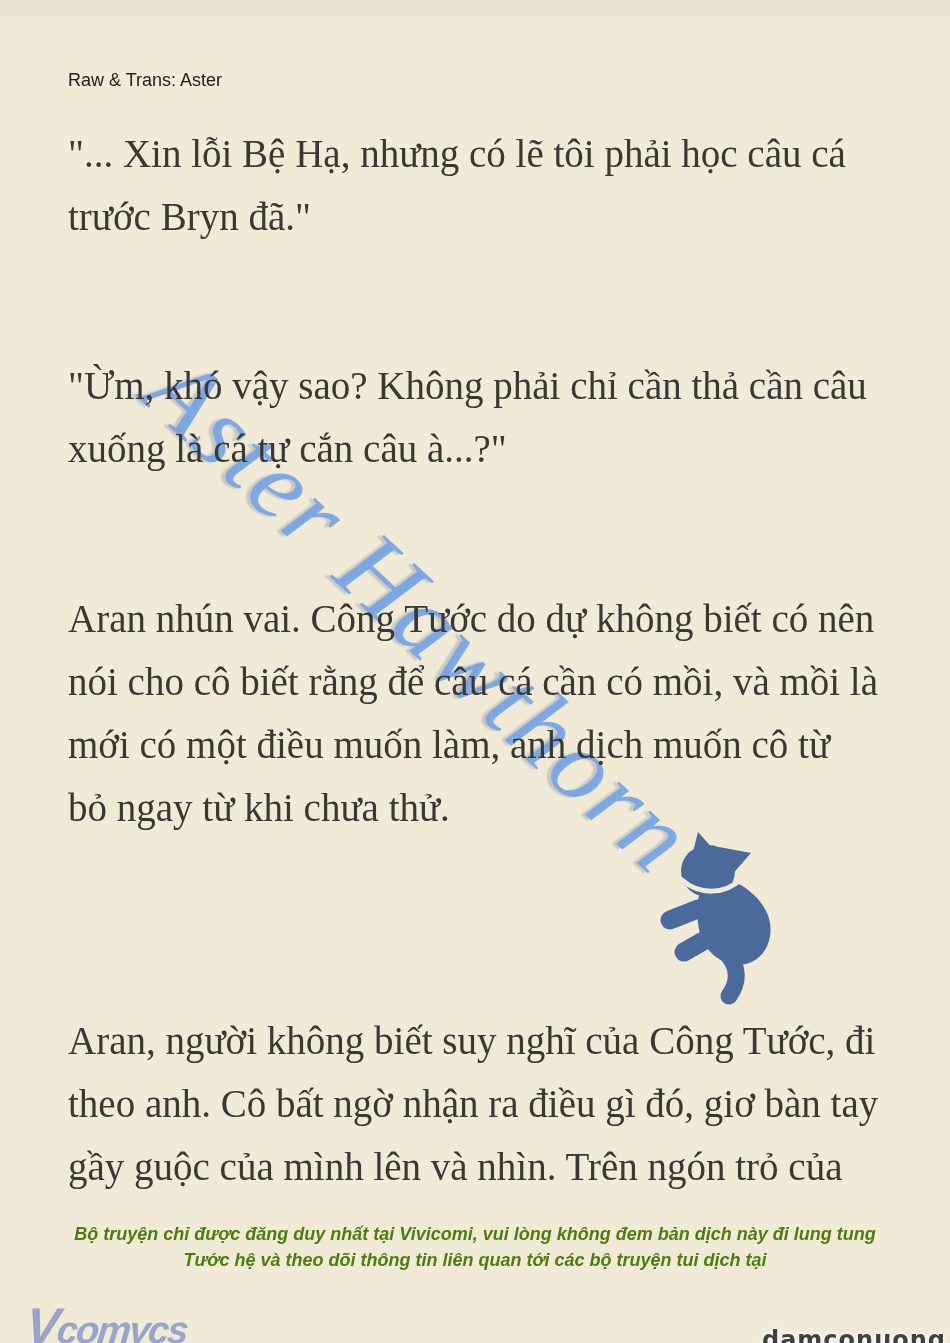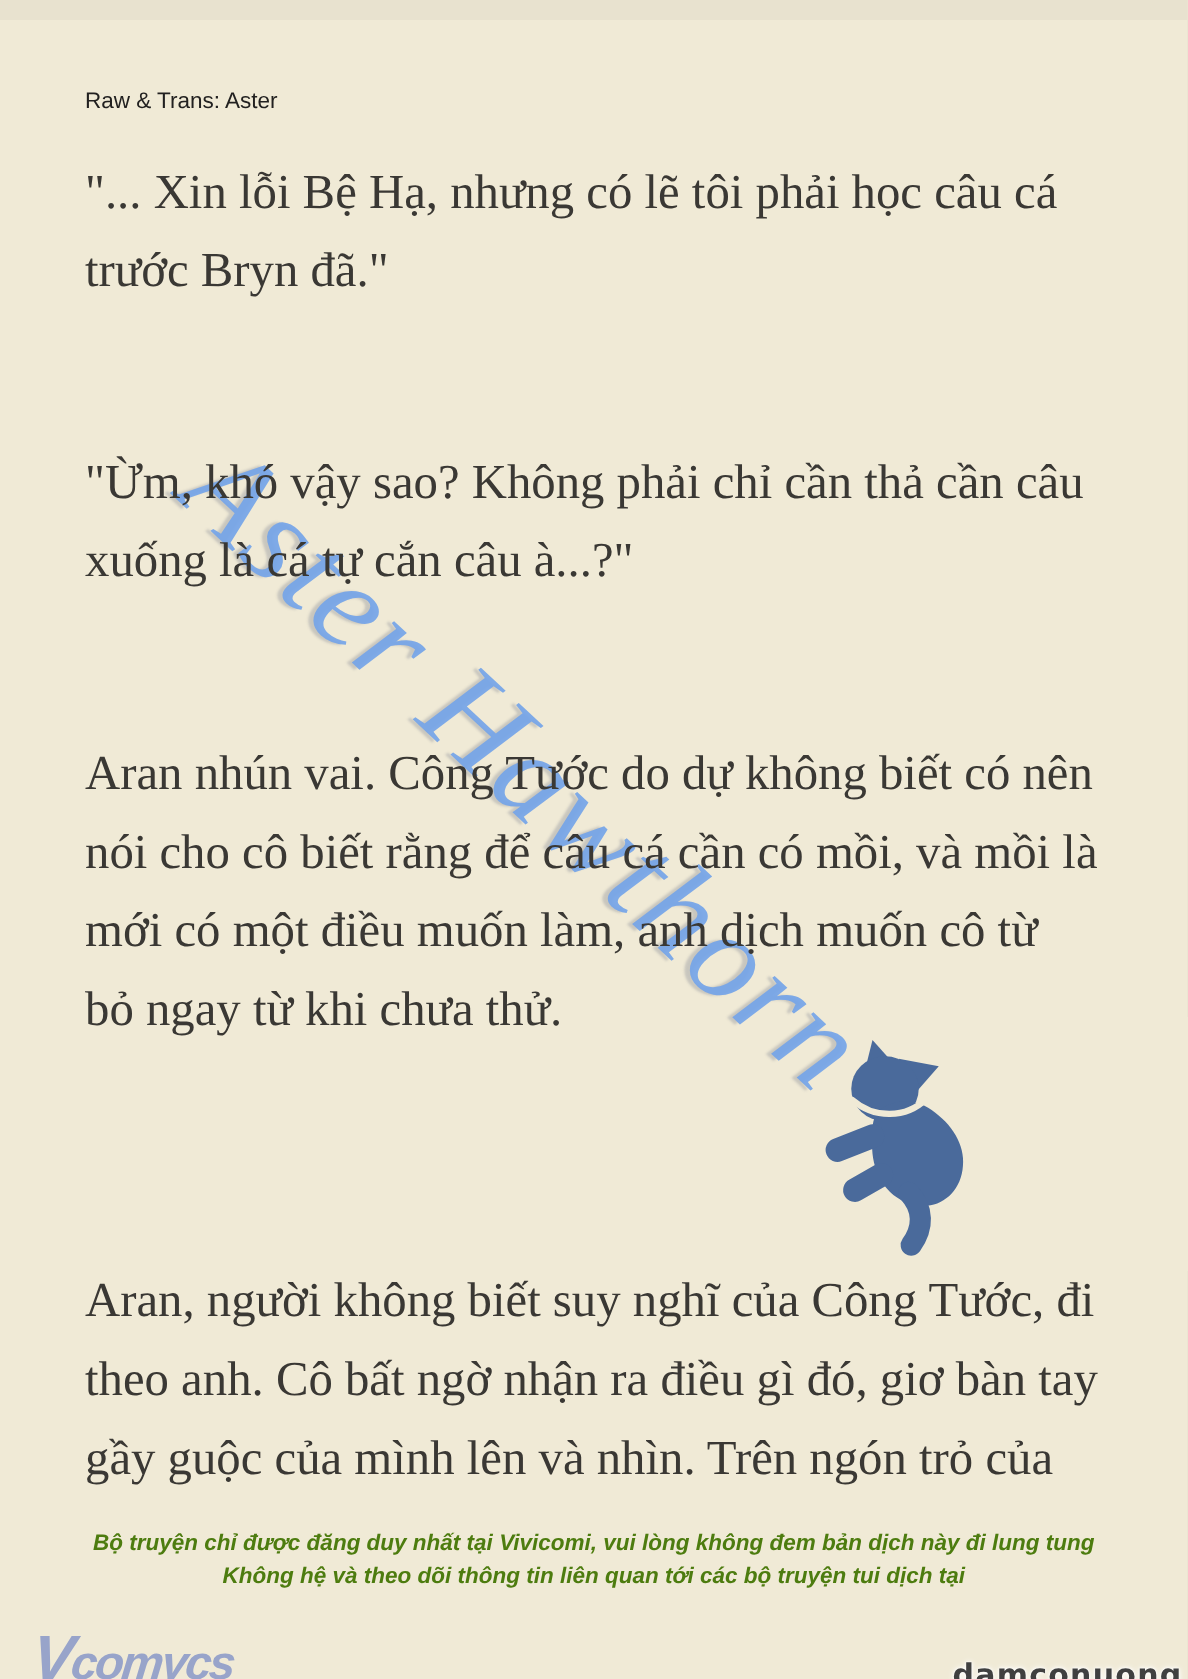--- a/index.html
+++ b/index.html
@@ -111,21 +111,21 @@
       <ellipse cx="66" cy="49" rx="27" ry="26"></ellipse>
       <path d="M59,69 C70,56 92,56 106,68 C122,80 131,97 128,114 C125,134 108,146 90,142 C68,137 58,119 56,101 C55,88 55,76 59,69 Z"></path>
       <line x1="56" y1="87" x2="28" y2="98" stroke="currentColor" stroke-width="19" stroke-linecap="round"></line>
       <line x1="63" y1="118" x2="42" y2="130" stroke="currentColor" stroke-width="19" stroke-linecap="round"></line>
       <path d="M85,132 C97,145 97,160 87,174" fill="none" stroke="currentColor" stroke-width="17" stroke-linecap="round"></path>
     </g>
     <path d="M40,58 C57,73 83,73 99,57" fill="none" stroke="#f0ead6" stroke-width="5" stroke-linecap="round"></path>
   </svg>
 
   <div class="footer-line fl1">Bộ truyện chỉ được đăng duy nhất tại Vivicomi, vui lòng không đem bản dịch này đi lung tung</div>
-  <div class="footer-line fl2">Không hệ và theo dõi thông tin liên quan tới các bộ truyện tui dịch tại</div>
+  <div class="footer-line fl2">Tước hệ và theo dõi thông tin liên quan tới các bộ truyện tui dịch tại</div>
 
   <div class="logo-left">Vcomycs</div>
 
   <svg class="logo-flourish" width="64" height="16" viewBox="0 0 64 16" xmlns="http://www.w3.org/2000/svg">
     <path d="M2,6 C10,14 28,15 44,10 C54,7 60,4 62,2" fill="none" stroke="#98a4ca" stroke-width="2" stroke-linecap="round"></path>
   </svg>
 
   <div class="logo-right">damconuong</div>
 
 </div>

